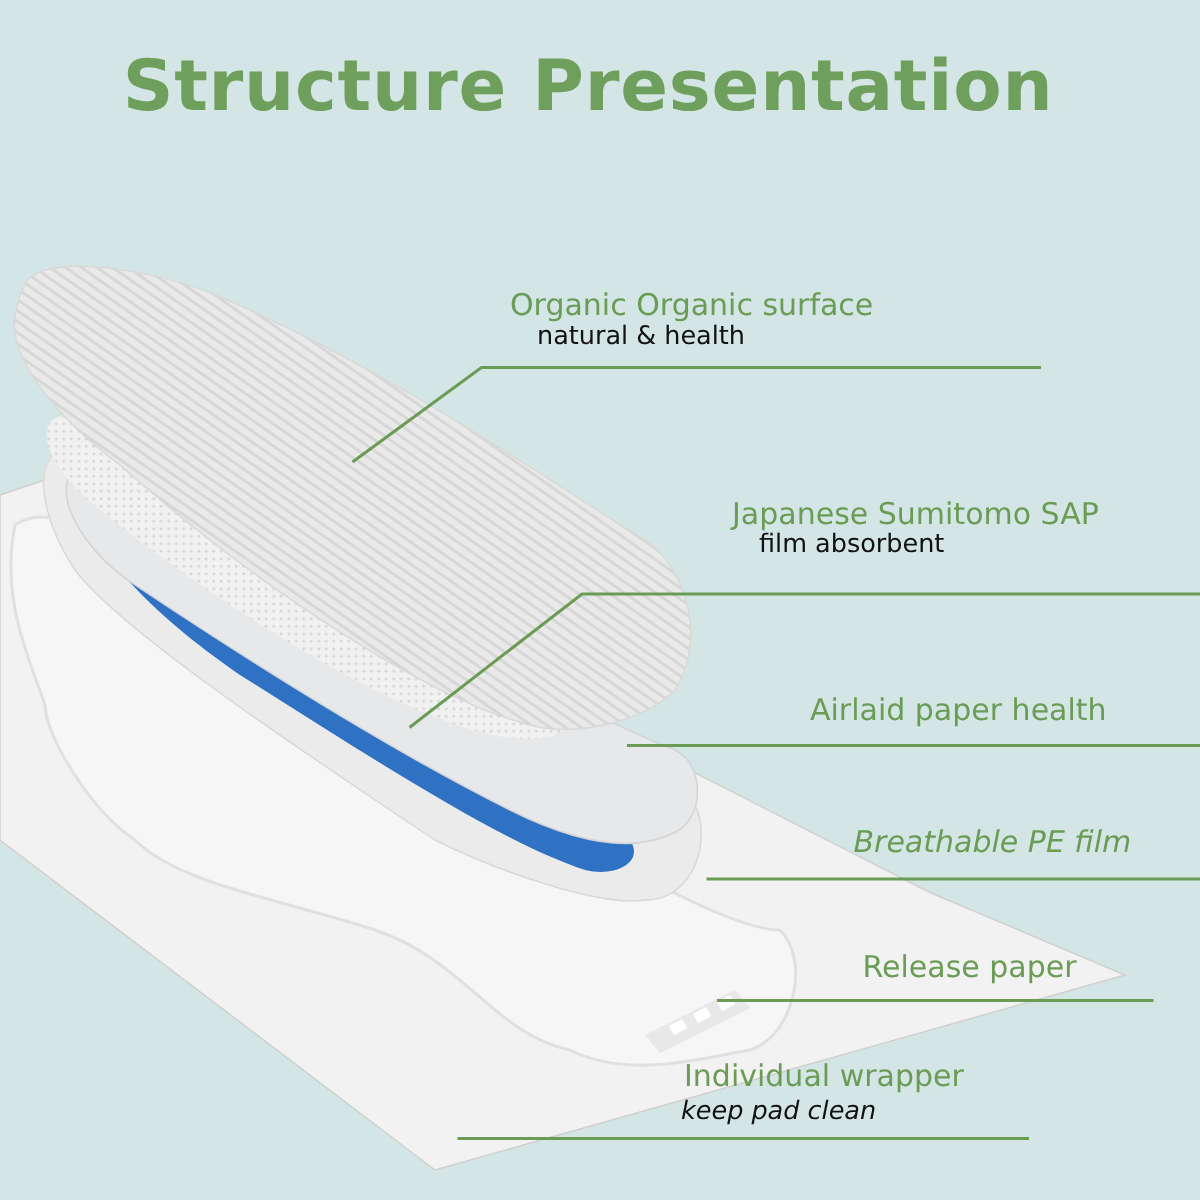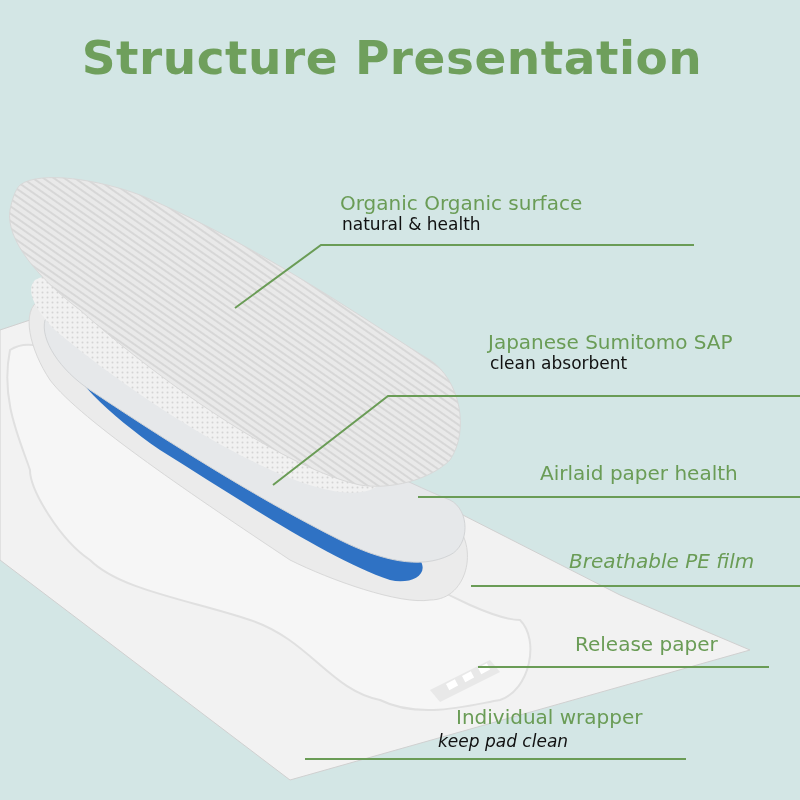--- a/index.html
+++ b/index.html
@@ -1,20 +1,20 @@
 <!DOCTYPE html>
 <html><head>
 <meta charset="utf-8">
 <style>
   html, body { margin: 0; padding: 0; }
   body { width: 800px; height: 800px; background: #d3e6e5; position: relative; overflow: hidden; font-family: "DejaVu Sans", sans-serif; }
   .title { position: absolute; left: 0; top: 30px; width: 784px; text-align: center; font-size: 47px; font-weight: bold; color: #6f9f5c; letter-spacing: 0.5px; }
   svg.art { position: absolute; left: 0; top: 0; }
   .label { position: absolute; font-size: 20px; color: #6a9c56; white-space: nowrap; }
-  .sub { position: absolute; font-size: 17px; color: #111; white-space: nowrap; }
+  .sub { position: absolute; font-size: 17px; color: #111; white-space: nowrap; margin-left: 16px; }
 </style>
 </head>
 <body>
 
 <svg class="art" width="800" height="800" viewBox="0 0 800 800">
   <defs>
     <linearGradient id="gWhite" x1="0" y1="0" x2="1" y2="1">
       <stop offset="0" stop-color="#f4f4f4"></stop>
       <stop offset="1" stop-color="#dcdcdc"></stop>
     </linearGradient>
@@ -56,21 +56,21 @@
     <line x1="305" y1="759" x2="686" y2="759"></line>
   </g>
 </svg>
 
 <div class="title">Structure Presentation</div>
 
 <div class="label" style="left:340px; top:191px;">Organic Organic surface</div>
 <div class="sub" style="left:342px; top:214px;">natural &amp; health</div>
 
 <div class="label" style="left:488px; top:330px;text-align:center;">Japanese Sumitomo SAP</div>
-<div class="sub" style="left:490px; top:353px;">clean absorbent</div>
+<div class="sub" style="left:490px; top:353px;">film absorbent</div>
 
 <div class="label" style="left:540px; top:461px;">Airlaid paper health</div>
 
 <div class="label" style="left:569px; top:549px;font-style:italic;">Breathable PE film</div>
 
 <div class="label" style="left:575px; top:632px;">Release paper</div>
 
 <div class="label" style="left:456px; top:705px;">Individual wrapper</div>
 <div class="sub" style="left:438px; top:731px;font-style:italic;">keep pad clean</div>
 

